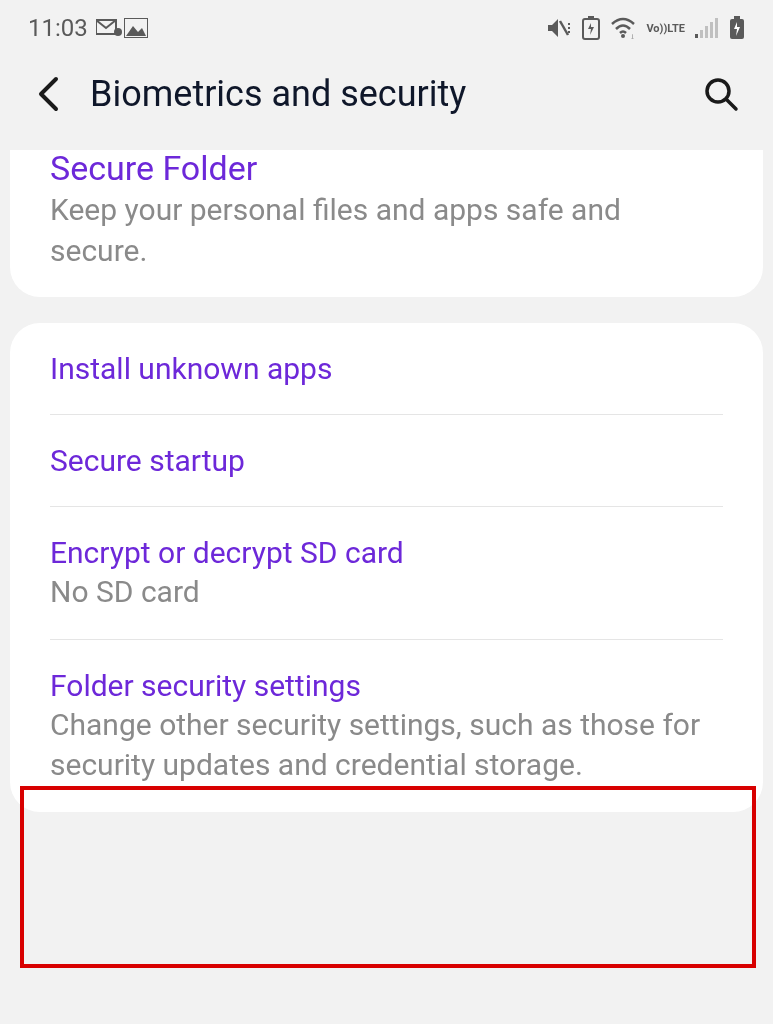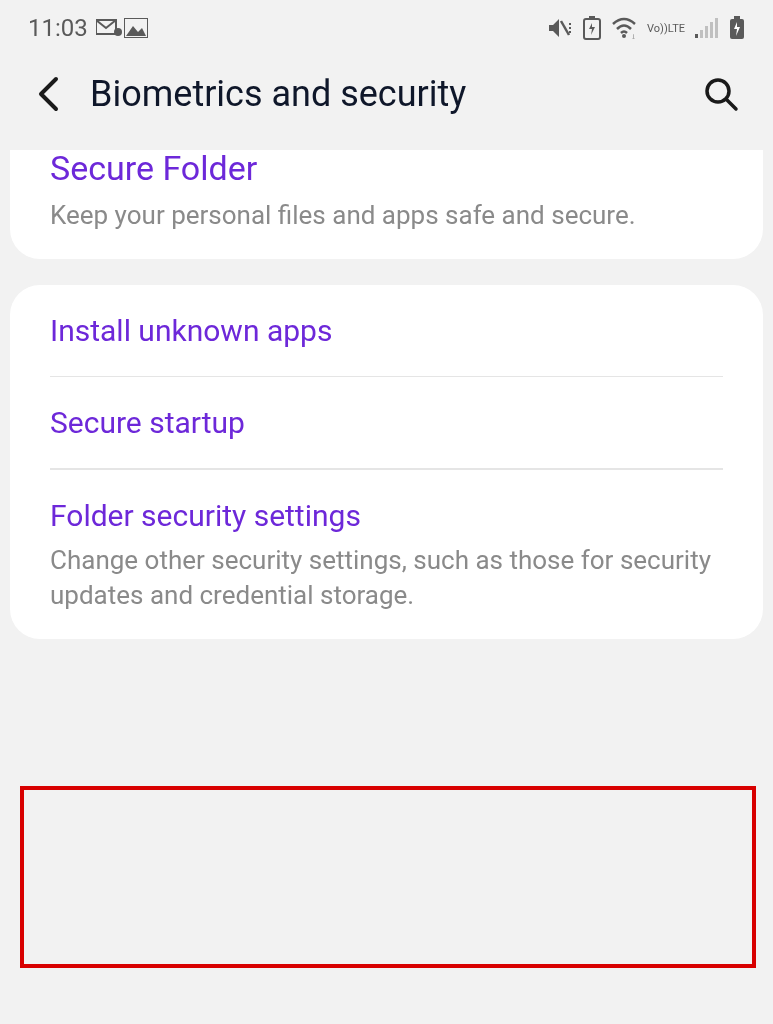--- a/index.html
+++ b/index.html
@@ -86,44 +86,44 @@
     .setting-item.first-partial {
       padding-top: 4px;
     }
     .setting-title {
       font-size: 30px;
       color: #6d28d9;
       font-weight: 400;
       line-height: 1.3;
     }
     .setting-subtitle {
-      font-size: 26px;
+      font-size: 30px;
       color: #8a8a8a;
-      margin-top: 8px;
+      margin-top: 0;
       line-height: 1.35;
     }
     .divider {
       height: 1px;
       background: #e5e5e5;
       margin: 0 40px;
     }
     .highlight-box {
       border: 4px solid #d80000;
       position: absolute;
       left: 20px;
       width: 736px;
       top: 786px;
       height: 182px;
       pointer-events: none;
     }
     .volte {
       font-size: 11px;
       line-height: 1;
       text-align: left;
-      font-weight: 400;
+      font-weight: 700;
     }
   </style>
 </head>
 <body>
 
 <div class="status-bar">
   <div class="status-left">
     <span class="time">11:03</span>
     <span class="status-icon">
       <svg width="28" height="20" viewBox="0 0 28 20">
@@ -211,20 +211,24 @@
 
 <div class="card">
   <div class="setting-item">
     <div class="setting-title">Install unknown apps</div>
   </div>
   <div class="divider"></div>
   <div class="setting-item">
     <div class="setting-title">Secure startup</div>
   </div>
   <div class="divider"></div>
+  <div class="setting-item">
+    <div class="setting-title">Encrypt or decrypt SD card</div>
+    <div class="setting-subtitle">No SD card</div>
+  </div>
   <div class="divider"></div>
   <div class="setting-item">
     <div class="setting-title">Folder security settings</div>
     <div class="setting-subtitle">Change other security settings, such as those for security updates and credential storage.</div>
   </div>
 </div>
 
 <div class="highlight-box"></div>
 
 </body></html>

